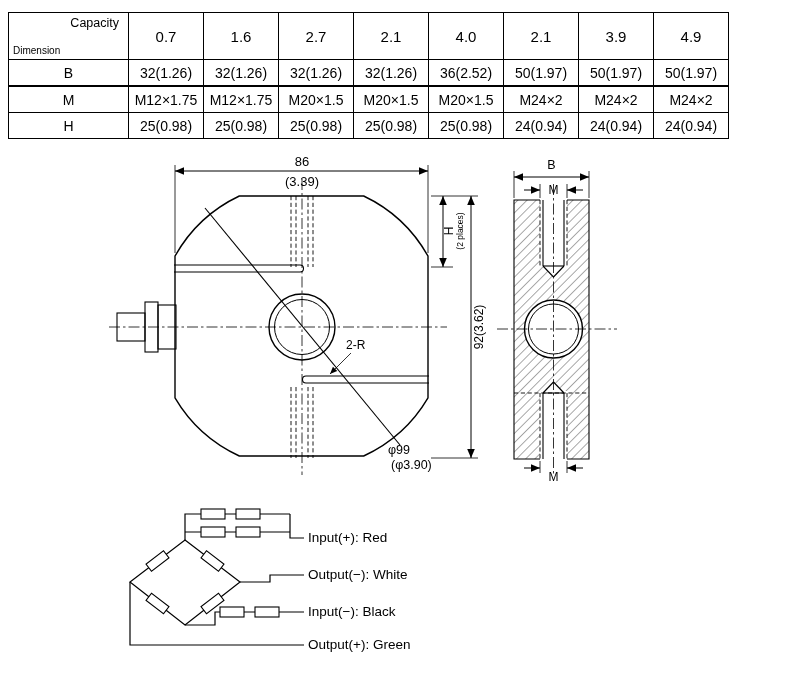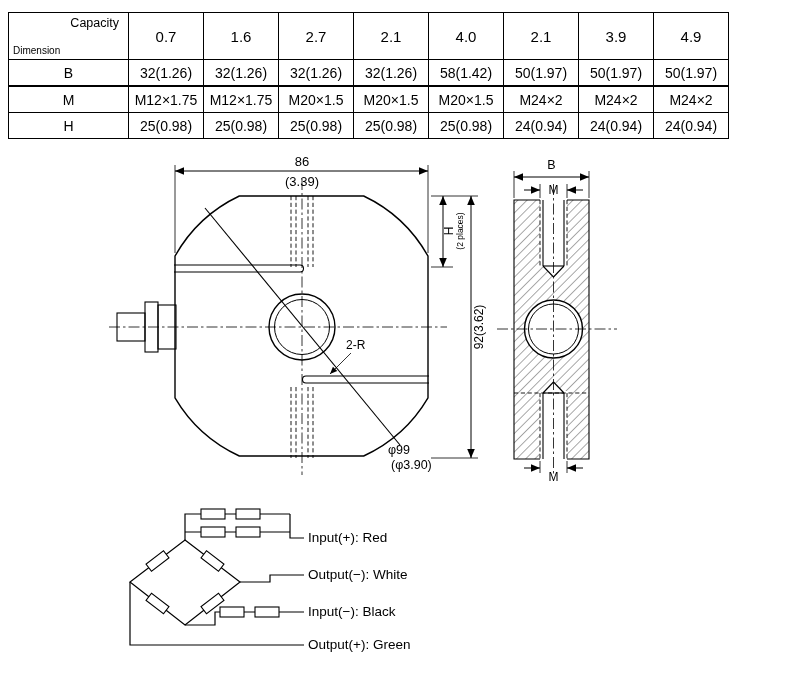--- a/index.html
+++ b/index.html
@@ -71,21 +71,21 @@
       <td>2.1</td>
       <td>3.9</td>
       <td>4.9</td>
     </tr>
     <tr class="r rowB">
       <td class="lab">B</td>
       <td>32(1.26)</td>
       <td>32(1.26)</td>
       <td>32(1.26)</td>
       <td>32(1.26)</td>
-      <td>58(1.42)</td>
+      <td>36(2.52)</td>
       <td>50(1.97)</td>
       <td>50(1.97)</td>
       <td>50(1.97)</td>
     </tr>
     <tr class="r">
       <td class="lab">M</td>
       <td>M12×1.75</td>
       <td>M12×1.75</td>
       <td>M20×1.5</td>
       <td>M20×1.5</td>

